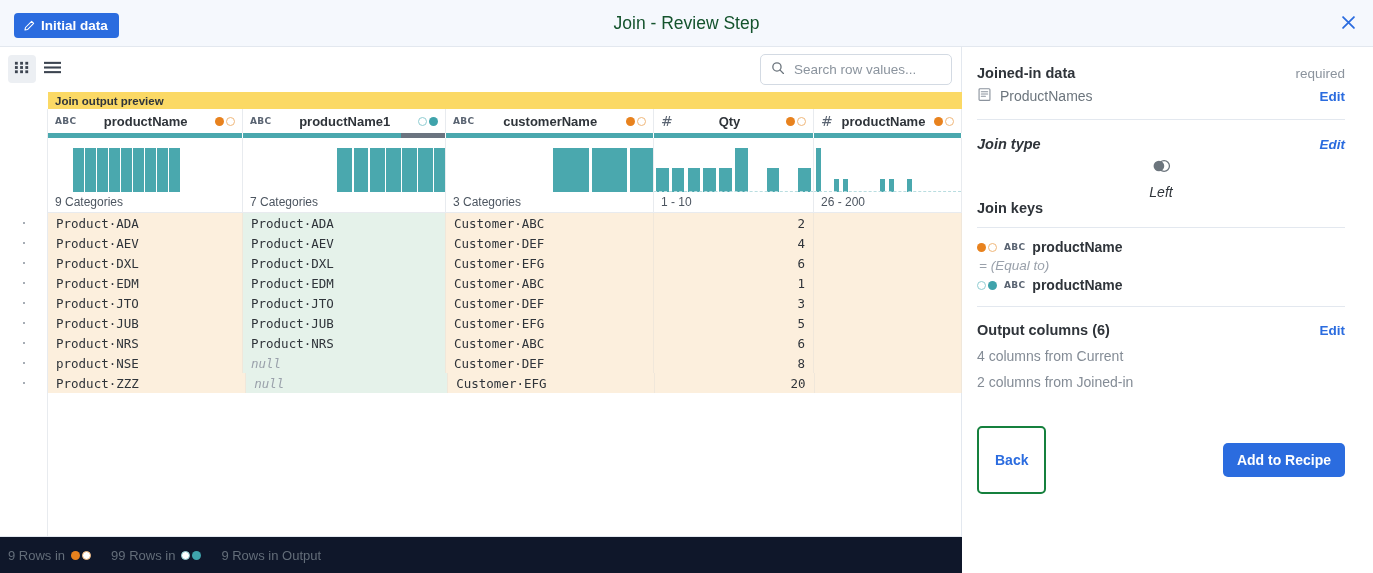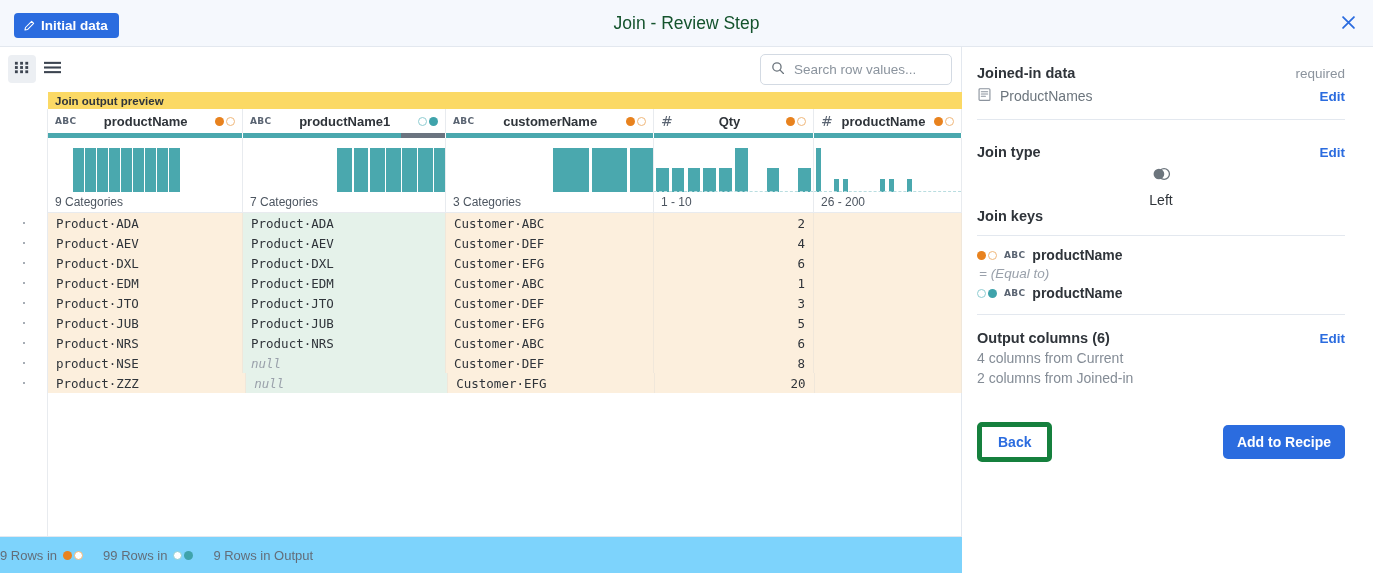--- a/index.html
+++ b/index.html
@@ -168,22 +168,22 @@
     position: absolute; left: 48px; bottom: 10px; width: 914px; height: 8px;
   }
   .hscroll-thumb {
     position: absolute; left: 0; top: 0; height: 8px; width: 732px;
     background: #c8d0dc; border-radius: 5px; cursor: pointer;
   }
 
   
   .footer {
     position: absolute; left: 0; bottom: 0; width: 962px; height: 37px;
-    background: #7dd3fc; border-top: 1px solid #e3e8ef;
-    display: flex; align-items: center; gap: 20px; padding-left: 0;
+    background: #0f172a; border-top: 1px solid #e3e8ef;
+    display: flex; align-items: center; gap: 20px; padding-left: 8px;
     font-size: 13px; color: #636d79;
   }
   .foot-item { display: flex; align-items: center; gap: 6px; }
 
   
   .panel {
     position: absolute; left: 963px; top: 47px;
     width: 410px; height: 526px;
     background: #ffffff; padding: 18px 28px 0 14px;
   }
@@ -203,27 +203,27 @@
   }
   .p-row-left { display: flex; align-items: center; gap: 8px; font-size: 14px; color: #6c757d; }
   .p-divider { height: 1px; background: #e3e8ef; margin: 14px 0 0 0; }
 
   .jointype-row { display: flex; align-items: center; gap: 8px; margin-top: 7px; font-size: 14px; color: #2f343a; flex-direction: column; }
 
   .key-line { display: flex; align-items: center; gap: 7px; margin-top: 4px; }
   .key-name { font-size: 14px; font-weight: 700; color: #2f343a; }
   .key-op { font-size: 13.5px; color: #9aa1ab; font-style: italic; margin: 3px 0 0 2px; }
 
-  .out-sub { font-size: 14px; color: #848c96; margin-top: 4px; }
+  .out-sub { font-size: 14px; color: #848c96; margin-top: 10px; }
 
   .btn-row { display: flex; align-items: center; justify-content: space-between; margin-top: 36px; }
   .btn-back {
-    border: 5px solid #15803d; background: #fff; color: #2b6cdf;
+    border: 2px solid #15803d; background: #fff; color: #2b6cdf;
     font-size: 14px; font-weight: 700; border-radius: 5px;
-    padding: 7px 16px; cursor: pointer;
+    padding: 24px 16px; cursor: pointer;
     font-family: "Liberation Sans", sans-serif;
   }
   .btn-add {
     border: none; background: #2b6cdf; color: #fff;
     font-size: 14px; font-weight: 700; border-radius: 5px;
     padding: 9px 14px; cursor: pointer;
     font-family: "Liberation Sans", sans-serif;
   }
 </style>
 </head>
@@ -550,21 +550,21 @@
               <path d="M4.6 5h6.8M4.6 7.4h6.8M4.6 9.8h4.4" stroke="#8b939d" stroke-width="1.1" stroke-linecap="round"></path>
             </svg>
           </span>
           <span>ProductNames</span>
         </span>
         <a class="p-edit">Edit</a>
       </div>
       <div class="p-divider"></div>
     </div>
 
-    <div class="p-sec" style="margin-top:24px;">
+    <div class="p-sec" style="margin-top:16px;font-style:italic;">
       <div class="p-head">
         <span>Join type</span>
         <a class="p-edit">Edit</a>
       </div>
       <div class="jointype-row">
         <span>
           <svg width="19" height="14" viewBox="0 0 22 16">
             <circle cx="8" cy="8" r="6.2" fill="#6c757d"></circle>
             <circle cx="14" cy="8" r="6.2" fill="none" stroke="#6c757d" stroke-width="1.5"></circle>
           </svg>

